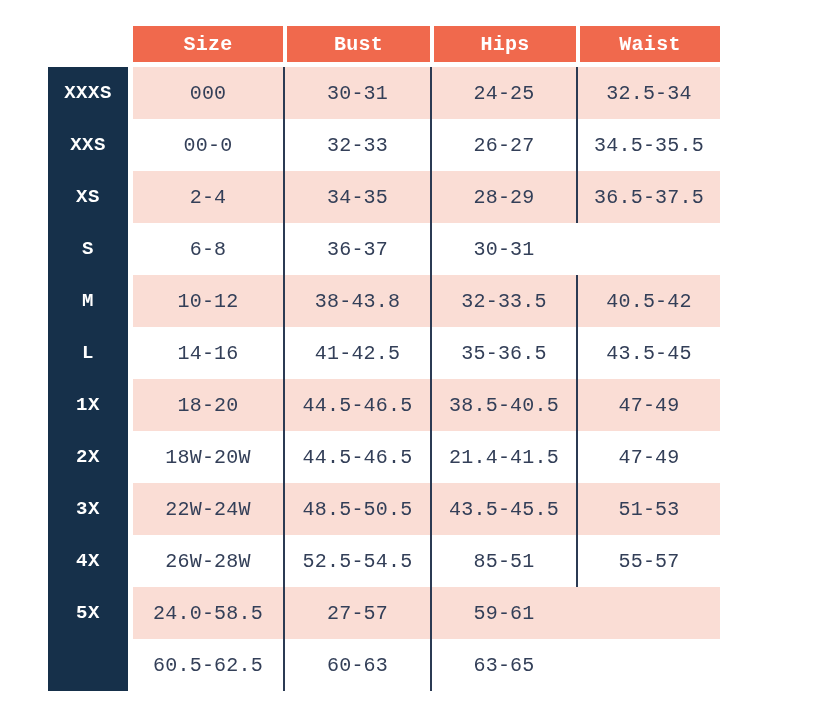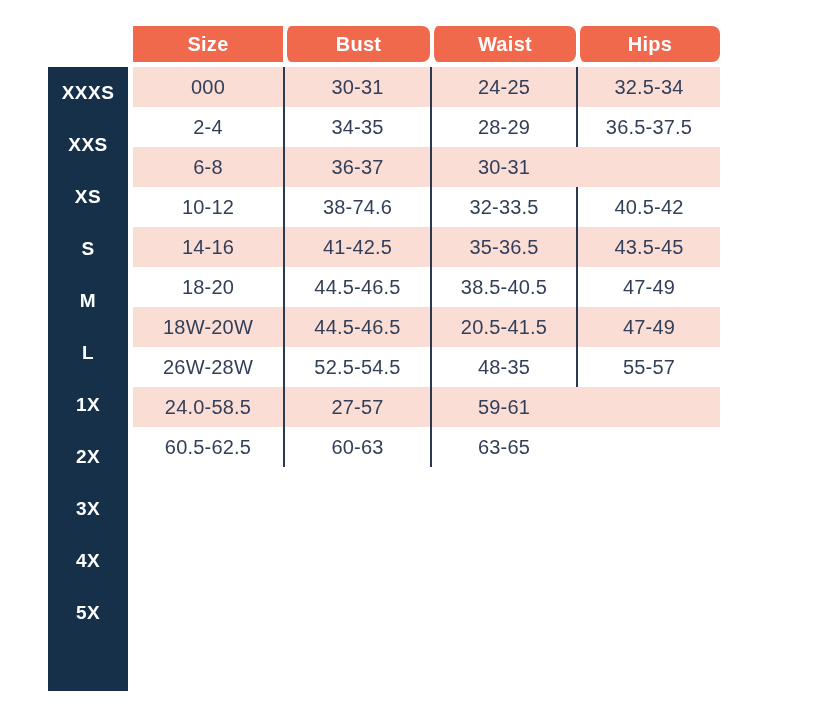--- a/index.html
+++ b/index.html
@@ -2,21 +2,21 @@
 <html style="--header-bg: #F0694D; --header-text: #FFFFFF; --row-alt-bg: #FADDD5; --label-col-bg: #16304A; --data-text: #333F58; --divider: #2B3A53; --page-bg: #FFFFFF;"><head>
 <meta charset="utf-8">
 <style>
   * { margin: 0; padding: 0; box-sizing: border-box; }
   html, body { background: #ffffff; }
   .stage {
     position: relative;
     width: 828px;
     height: 702px;
     background: var(--page-bg, #ffffff);
-    font-family: Liberation Sans, sans-serif;
+    font-family: Liberation Mono, monospace;
     overflow: hidden;
   }
   
   .header-row {
     position: absolute;
     left: 133px;
     top: 26px;
     width: 587px;
     height: 36px;
     display: grid;
@@ -27,21 +27,20 @@
     color: var(--header-text, #ffffff);
     font-weight: bold;
     font-size: 20px;
     letter-spacing: 0.3px;
     display: flex;
     align-items: center;
     justify-content: center;
   }
   .header-cell + .header-cell {
     border-left: 4px solid var(--page-bg, #ffffff);
-    border-radius: 8px;
   }
   
   .label-col {
     position: absolute;
     left: 48px;
     top: 67px;
     width: 80px;
     height: 624px;
     background: var(--label-col-bg, #16304A);
     display: flex;
@@ -60,21 +59,21 @@
   
   .body {
     position: absolute;
     left: 133px;
     top: 67px;
     width: 587px;
   }
   .row {
     display: grid;
     grid-template-columns: 150px 147px 146px 144px;
-    height: 40px;
+    height: 52px;
   }
   .row:nth-child(odd) { background: var(--row-alt-bg, #FADDD5); }
   .row:nth-child(even) { background: var(--page-bg, #ffffff); }
   .cell {
     display: flex;
     align-items: center;
     justify-content: center;
     color: var(--data-text, #333F58);
     font-size: 20px;
     letter-spacing: 0.2px;
@@ -84,22 +83,22 @@
   }
 </style>
 </head>
 <body>
 
 <div class="stage">
 
   <div class="header-row">
     <div class="header-cell">Size</div>
     <div class="header-cell">Bust</div>
+    <div class="header-cell">Hips</div>
     <div class="header-cell">Waist</div>
-    <div class="header-cell">Hips</div>
   </div>
 
   <div class="label-col">
     <div class="label-cell">XXXS</div>
     <div class="label-cell">XXS</div>
     <div class="label-cell">XS</div>
     <div class="label-cell">S</div>
     <div class="label-cell">M</div>
     <div class="label-cell">L</div>
     <div class="label-cell">1X</div>
@@ -110,58 +109,70 @@
   </div>
 
   <div class="body">
     <div class="row">
       <div class="cell">000</div>
       <div class="cell">30-31</div>
       <div class="cell">24-25</div>
       <div class="cell">32.5-34</div>
     </div>
     <div class="row">
+      <div class="cell">00-0</div>
+      <div class="cell">32-33</div>
+      <div class="cell">26-27</div>
+      <div class="cell">34.5-35.5</div>
+    </div>
+    <div class="row">
       <div class="cell">2-4</div>
       <div class="cell">34-35</div>
       <div class="cell">28-29</div>
       <div class="cell">36.5-37.5</div>
     </div>
     <div class="row">
       <div class="cell">6-8</div>
       <div class="cell">36-37</div>
       <div class="cell">30-31</div>
     </div>
     <div class="row">
       <div class="cell">10-12</div>
-      <div class="cell">38-74.6</div>
+      <div class="cell">38-43.8</div>
       <div class="cell">32-33.5</div>
       <div class="cell">40.5-42</div>
     </div>
     <div class="row">
       <div class="cell">14-16</div>
       <div class="cell">41-42.5</div>
       <div class="cell">35-36.5</div>
       <div class="cell">43.5-45</div>
     </div>
     <div class="row">
       <div class="cell">18-20</div>
       <div class="cell">44.5-46.5</div>
       <div class="cell">38.5-40.5</div>
       <div class="cell">47-49</div>
     </div>
     <div class="row">
       <div class="cell">18W-20W</div>
       <div class="cell">44.5-46.5</div>
-      <div class="cell">20.5-41.5</div>
+      <div class="cell">21.4-41.5</div>
       <div class="cell">47-49</div>
+    </div>
+    <div class="row">
+      <div class="cell">22W-24W</div>
+      <div class="cell">48.5-50.5</div>
+      <div class="cell">43.5-45.5</div>
+      <div class="cell">51-53</div>
     </div>
     <div class="row">
       <div class="cell">26W-28W</div>
       <div class="cell">52.5-54.5</div>
-      <div class="cell">48-35</div>
+      <div class="cell">85-51</div>
       <div class="cell">55-57</div>
     </div>
     <div class="row">
       <div class="cell">24.0-58.5</div>
       <div class="cell">27-57</div>
       <div class="cell">59-61</div>
     </div>
     <div class="row">
       <div class="cell">60.5-62.5</div>
       <div class="cell">60-63</div>

